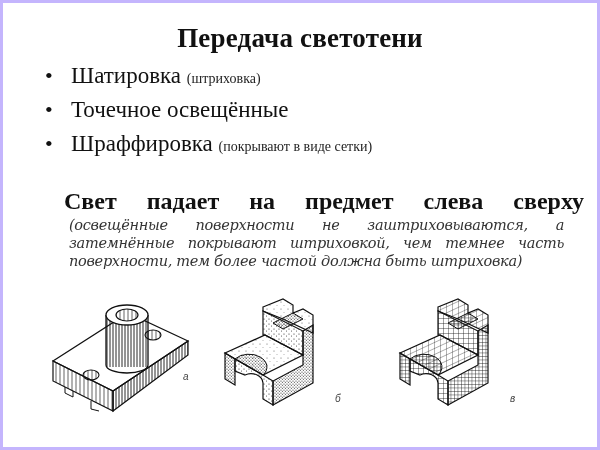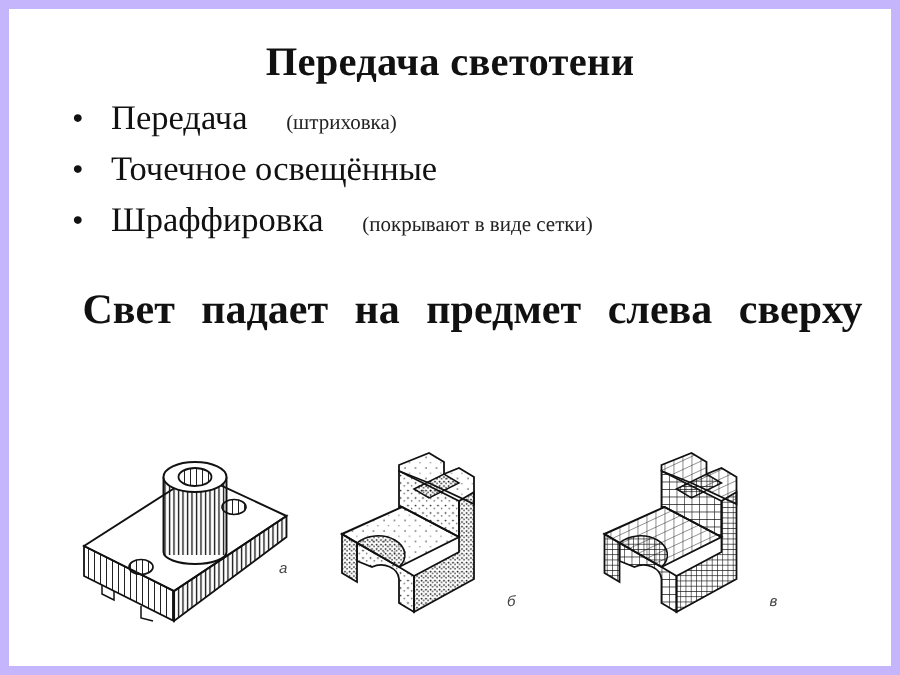--- a/index.html
+++ b/index.html
@@ -1,31 +1,31 @@
 <!DOCTYPE html>
 <html><head>
 <meta charset="utf-8">
 <style>
   html, body { margin: 0; padding: 0; }
   body {
     width: 600px; height: 450px; background: #ffffff; position: relative;
     overflow: hidden; font-family: "Liberation Serif", "DejaVu Serif", serif; color: #111;
   }
-  .slide { position: absolute; inset: 0; border: 6px solid #c4b5fd; box-sizing: border-box; }
+  .slide { position: absolute; inset: 0; border: 3px solid #c4b5fd; box-sizing: border-box; }
   .title {
     position: absolute; left: 0; right: 0; top: 20px; text-align: center;
     font-weight: bold; font-size: 27px; letter-spacing: 0.2px;
   }
   .bullets { position: absolute; left: 40px; top: 56px; margin: 0; padding: 0; list-style: none; }
   .bullets li { position: relative; padding-left: 28px; height: 34px; line-height: 34px; font-size: 23px; white-space: nowrap; }
   .bullets li::before { content: "•"; position: absolute; left: 2px; top: 0; font-size: 22px; }
-  .bullets .note { font-size: 14px; color: #222; margin-left: 20px; }
+  .bullets .note { font-size: 14px; color: #222; }
   .heading {
-    position: absolute; left: 49px; top: 185px; width: 520px;
-    font-weight: bold; font-size: 28px; text-align: justify; text-align-last: justify; white-space: nowrap;
+    position: absolute; left: 61px; top: 185px; width: 520px;
+    font-weight: bold; font-size: 24px; text-align: justify; text-align-last: justify; white-space: nowrap;
   }
   .desc {
     position: absolute; left: 66px; top: 213px; width: 495px;
     font-style: italic; font-size: 14.5px; line-height: 18px; color: #333;
     text-align: justify; font-family: "DejaVu Serif", serif; letter-spacing: -0.3px;
   }
   .fig { position: absolute; }
   .fig svg { display: block; }
   .fig-label {
     position: absolute; font-style: italic; font-size: 10px; color: #444;
@@ -34,33 +34,34 @@
 </style>
 </head>
 <body>
 
 <div class="slide">
 
   <div class="title">Передача светотени</div>
 
   <ul class="bullets">
     <li>
-      <span>Передача</span>
+      <span>Шатировка</span>
       <span class="note">(штриховка)</span>
     </li>
     <li>
       <span>Точечное освещённые</span>
     </li>
     <li>
       <span>Шраффировка</span>
       <span class="note">(покрывают в виде сетки)</span>
     </li>
   </ul>
 
   <div class="heading">Свет падает на предмет слева сверху</div>
+  <div class="desc">(освещённые поверхности не заштриховываются, а затемнённые покрывают штриховкой, чем темнее часть поверхности, тем более частой должна быть штриховка)</div>
 
   <div class="fig" style="left:40px; top:290px;">
     <svg width="160" height="130" viewBox="0 0 160 130">
       <defs>
         <pattern id="vhatch" width="3" height="6" patternUnits="userSpaceOnUse">
           <line x1="1" y1="0" x2="1" y2="6" stroke="#111" stroke-width="0.9"></line>
         </pattern>
         <pattern id="vhatch2" width="4" height="6" patternUnits="userSpaceOnUse">
           <line x1="1" y1="0" x2="1" y2="6" stroke="#222" stroke-width="0.7"></line>
         </pattern>

